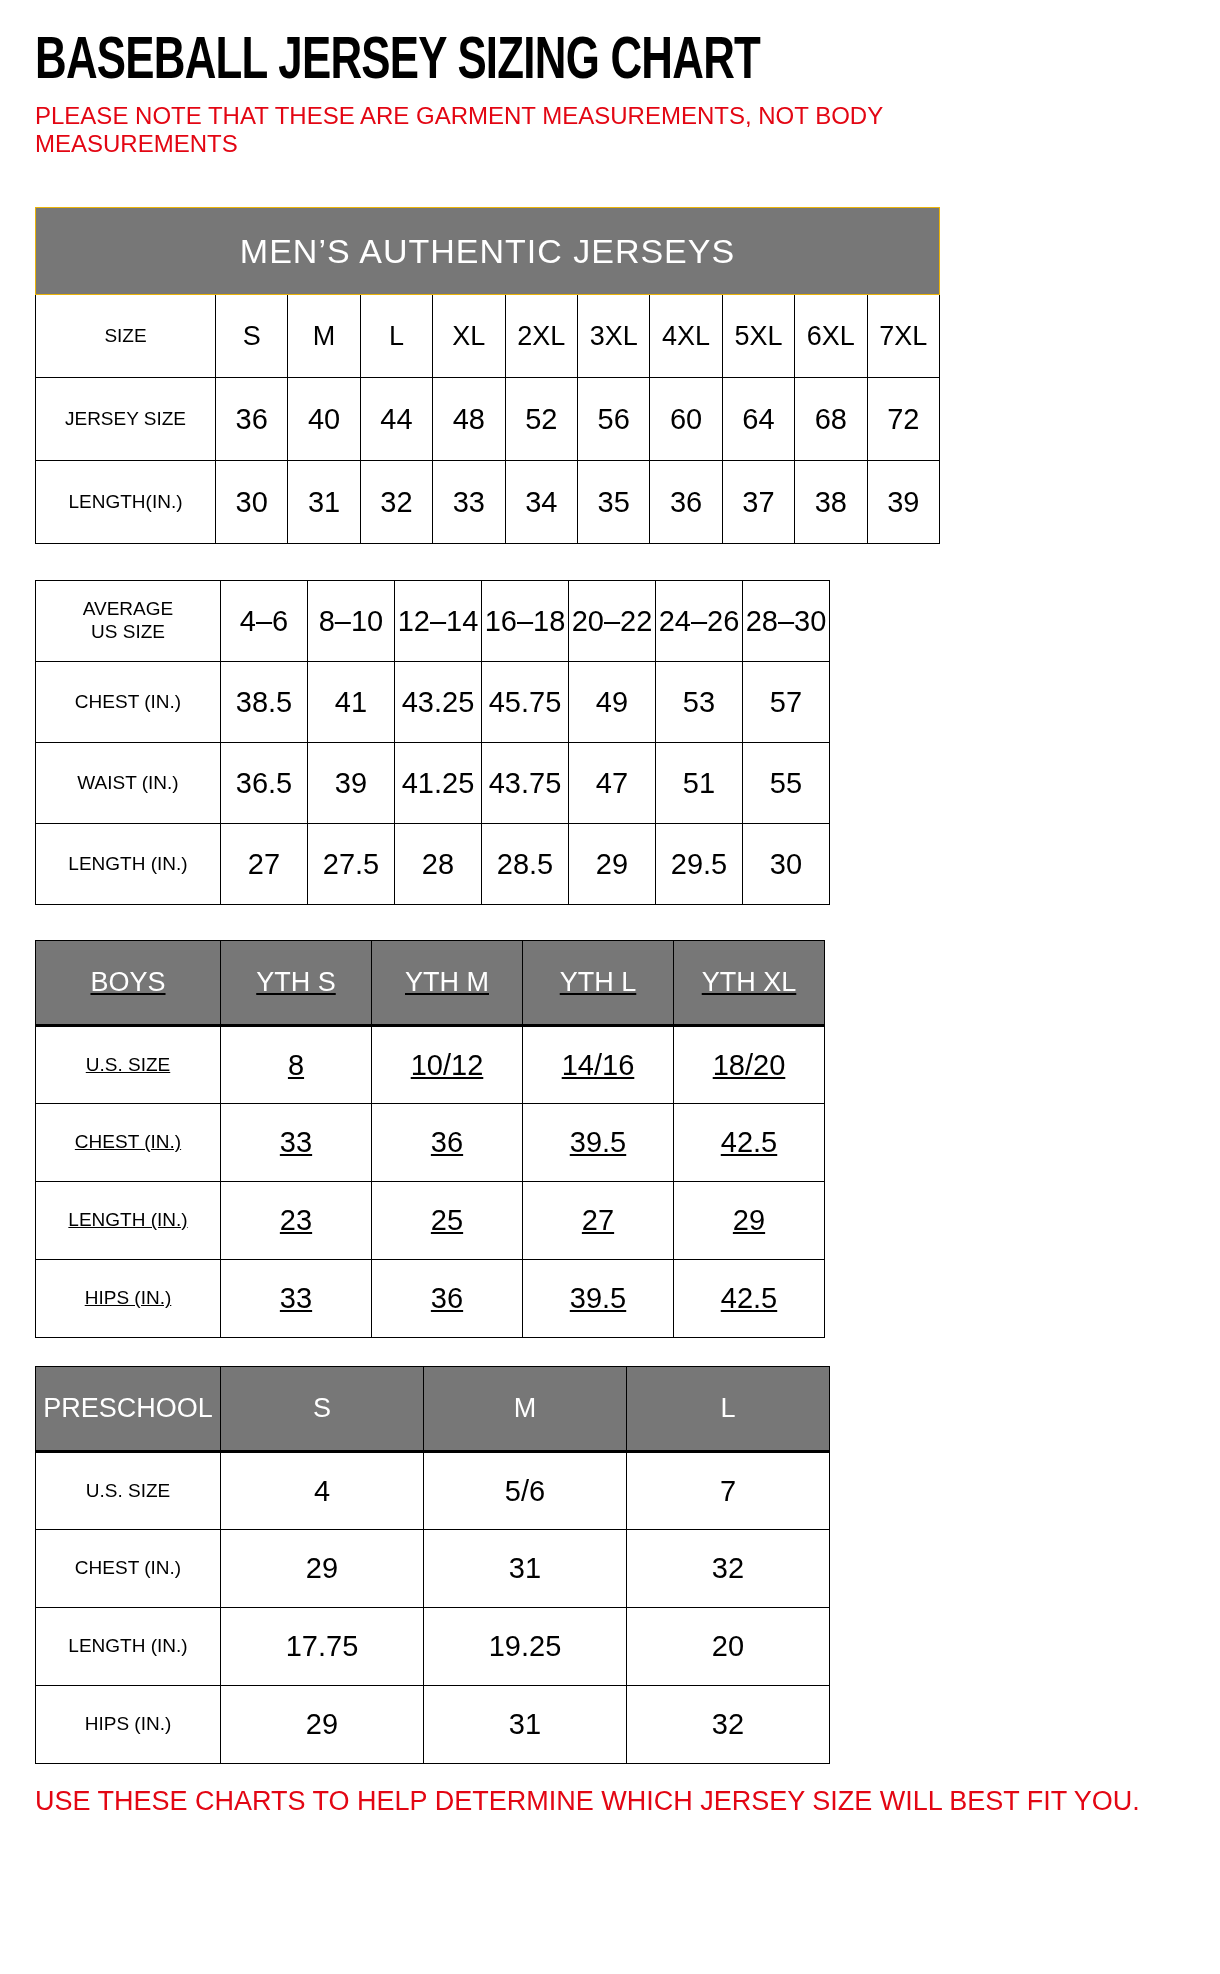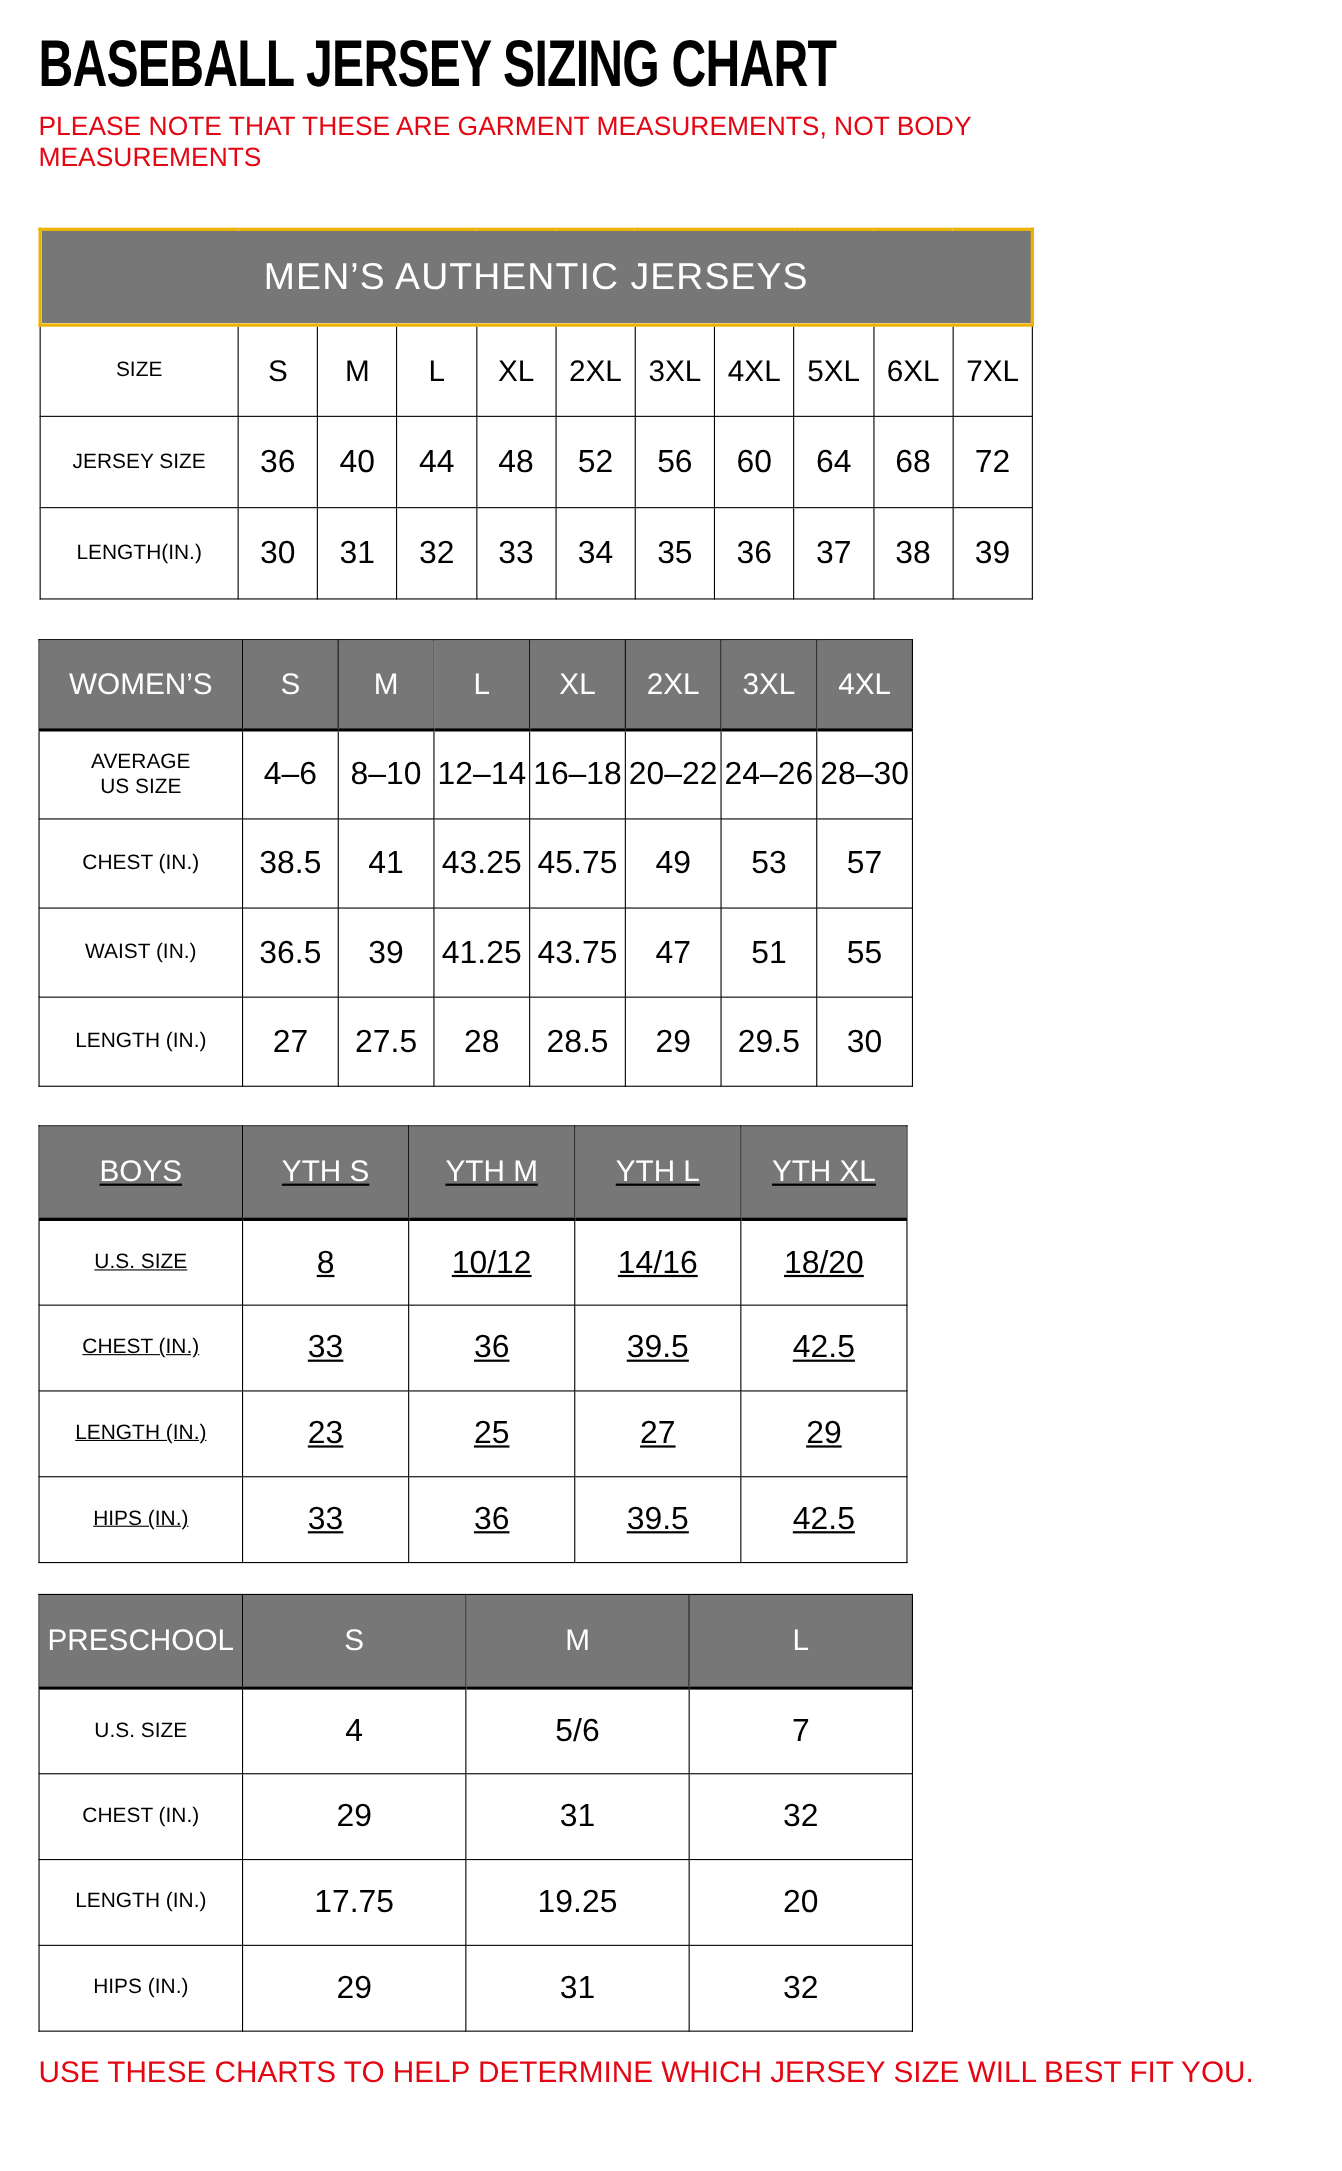--- a/index.html
+++ b/index.html
@@ -47,21 +47,21 @@
     color:#000;
     overflow:hidden;
   }
   col.labelw{width:180px;}
 
   .banner{
     background:var(--gray);
     color:#fff;
     font-size:34px;
     letter-spacing:1px;
-    border:3px solid #eab308;
+    border:1px solid #eab308;
   }
   tr.grayhead th{
     background:var(--gray);
     color:#fff;
     font-size:27px;
     border-bottom:3px solid #000;
   }
   .sizehead{font-size:27px;}
   .rowlabel{font-size:19px;white-space:pre-line;line-height:1.2;}
   td.val{font-size:29px;}
@@ -171,30 +171,20 @@
         <col class="labelw">
         <col>
         <col>
         <col>
         <col>
         <col>
         <col>
         <col>
       </colgroup>
       <tbody>
-        <tr class="grayhead">
-          <th class="rowlabel">WOMEN’S</th>
-          <th class="sizehead">S</th>
-          <th class="sizehead">M</th>
-          <th class="sizehead">L</th>
-          <th class="sizehead">XL</th>
-          <th class="sizehead">2XL</th>
-          <th class="sizehead">3XL</th>
-          <th class="sizehead">4XL</th>
-        </tr>
         <tr class="data-row">
           <th class="rowlabel">AVERAGE
 US SIZE</th>
           <td class="val">4–6</td>
           <td class="val">8–10</td>
           <td class="val">12–14</td>
           <td class="val">16–18</td>
           <td class="val">20–22</td>
           <td class="val">24–26</td>
           <td class="val">28–30</td>

